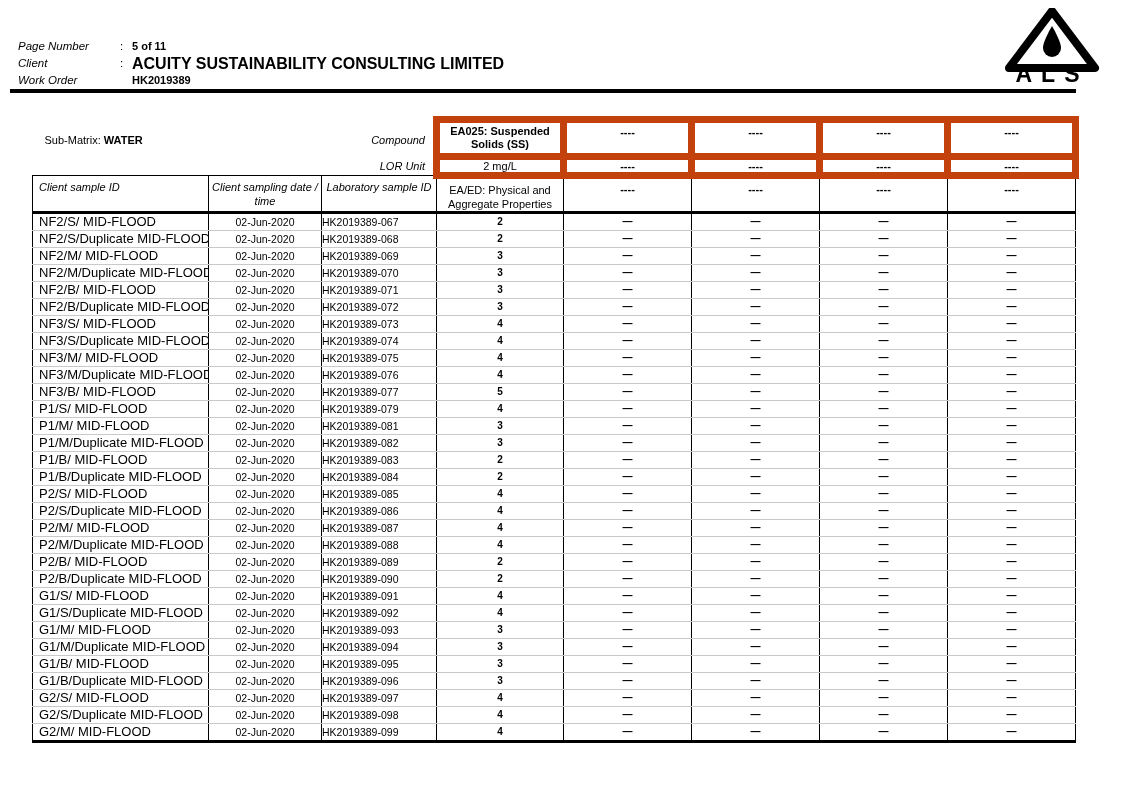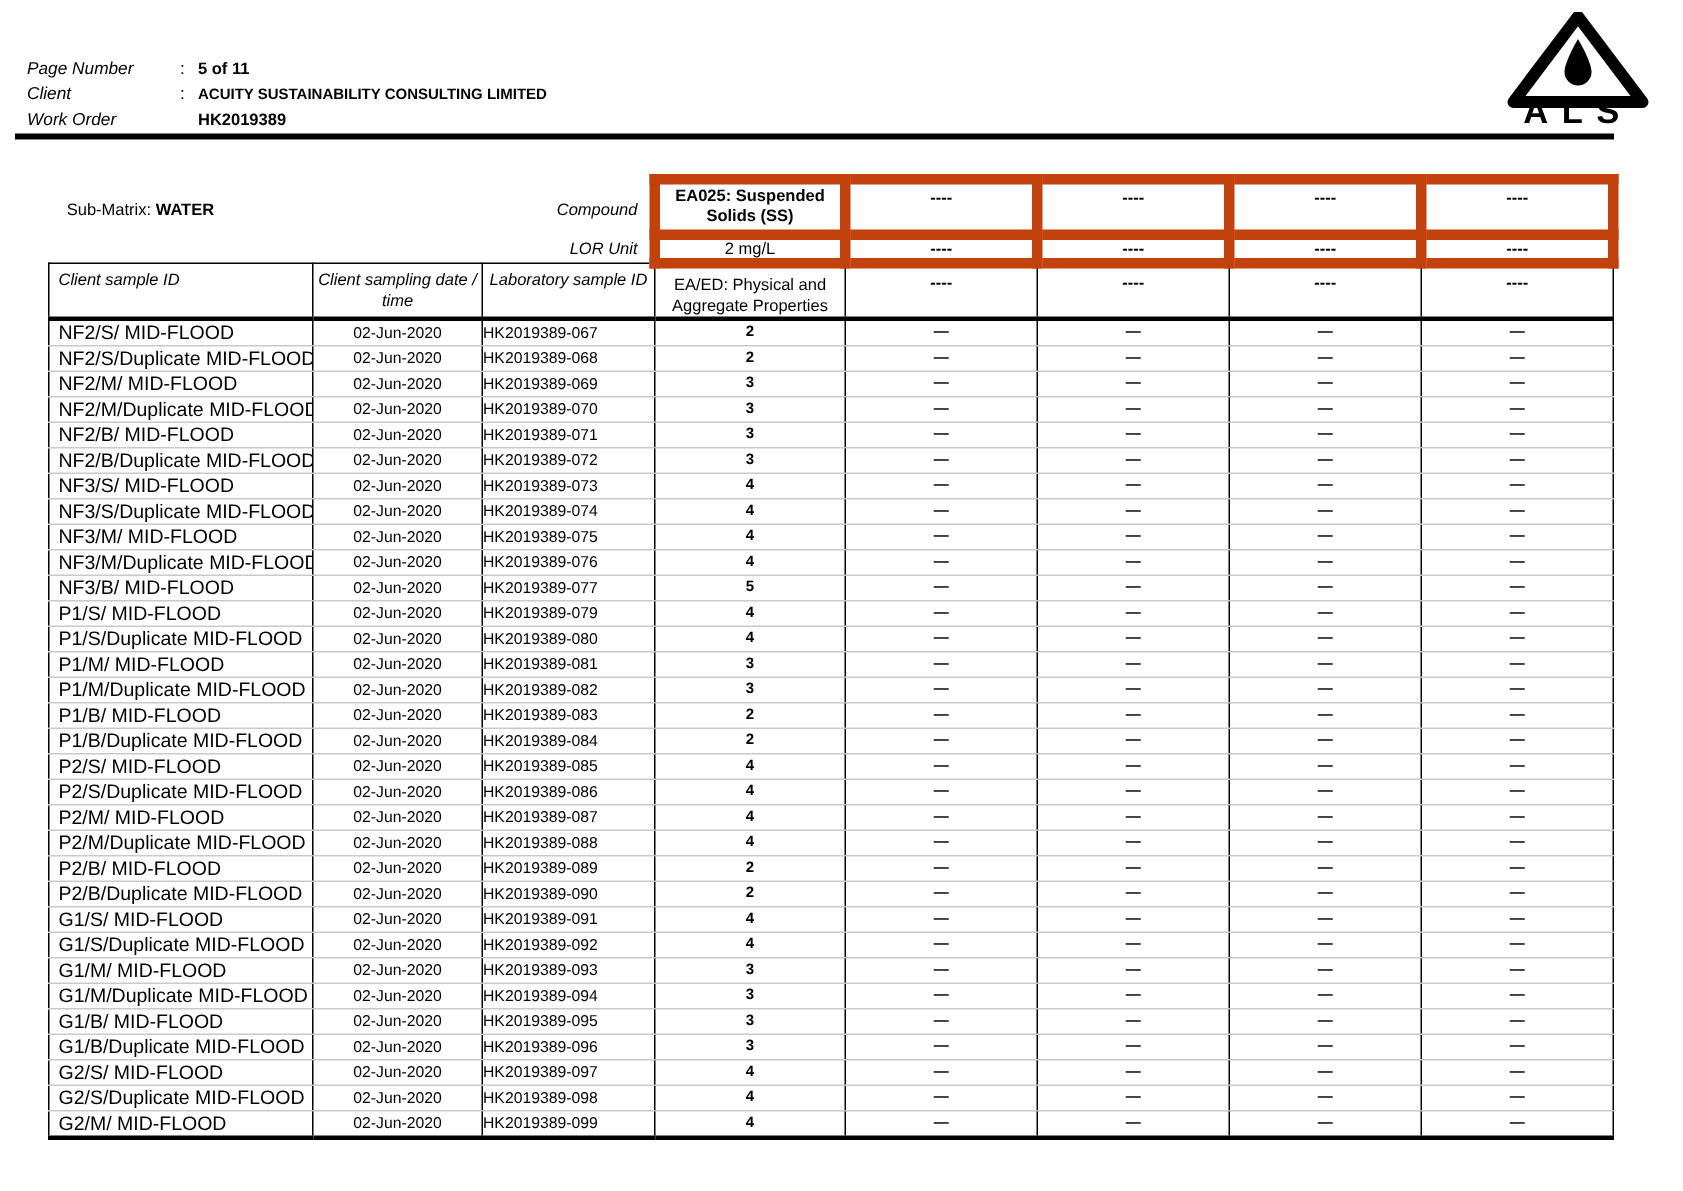--- a/index.html
+++ b/index.html
@@ -75,21 +75,21 @@
 
   <div class="doc-header">
     <div class="hrow">
       <span class="hlabel">Page Number</span>
       <span class="hcolon">:</span>
       <span class="hvalue">5 of 11</span>
     </div>
     <div class="hrow">
       <span class="hlabel">Client</span>
       <span class="hcolon">:</span>
-      <span class="hvalue" style="font-size:10px">ACUITY SUSTAINABILITY CONSULTING LIMITED</span>
+      <span class="hvalue" style="font-size:16px">ACUITY SUSTAINABILITY CONSULTING LIMITED</span>
     </div>
     <div class="hrow">
       <span class="hlabel">Work Order</span>
       <span class="hcolon"></span>
       <span class="hvalue">HK2019389</span>
     </div>
   </div>
 
   <svg class="logo" viewBox="0 0 96 76">
     <path d="M48 3 L91 60 L5 60 Z" fill="none" stroke="#000" stroke-width="8" stroke-linejoin="round"></path>
@@ -261,30 +261,20 @@
           <td class="c0">P1/S/ MID-FLOOD</td>
           <td class="c1">02-Jun-2020</td>
           <td class="c2">HK2019389-079</td>
           <td class="c3">4</td>
           <td class="c4">—</td>
           <td class="c5">—</td>
           <td class="c6">—</td>
           <td class="c7">—</td>
         </tr>
         <tr>
-          <td class="c0">P1/S/Duplicate MID-FLOOD</td>
-          <td class="c1">02-Jun-2020</td>
-          <td class="c2">HK2019389-080</td>
-          <td class="c3">4</td>
-          <td class="c4">—</td>
-          <td class="c5">—</td>
-          <td class="c6">—</td>
-          <td class="c7">—</td>
-        </tr>
-        <tr>
           <td class="c0">P1/M/ MID-FLOOD</td>
           <td class="c1">02-Jun-2020</td>
           <td class="c2">HK2019389-081</td>
           <td class="c3">3</td>
           <td class="c4">—</td>
           <td class="c5">—</td>
           <td class="c6">—</td>
           <td class="c7">—</td>
         </tr>
         <tr>

